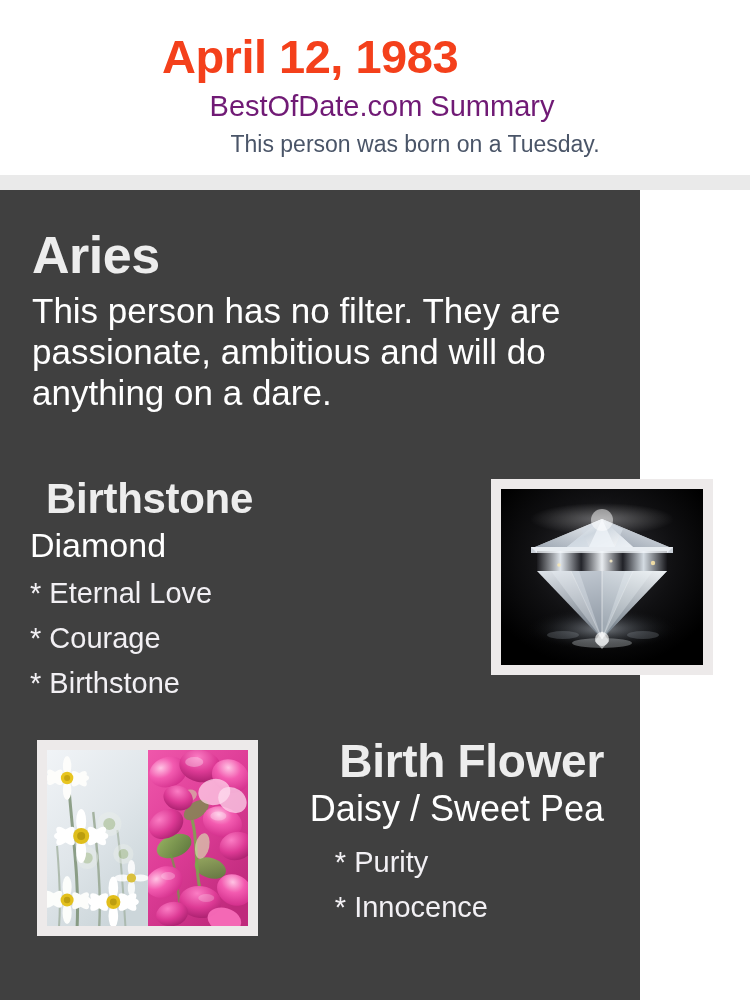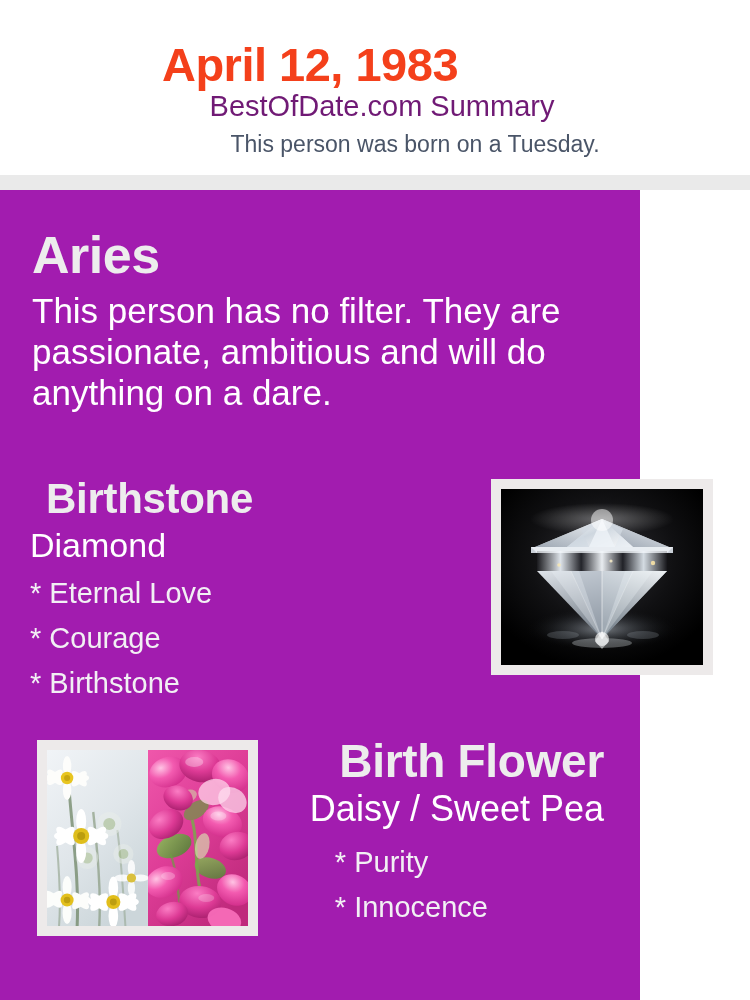--- a/index.html
+++ b/index.html
@@ -32,21 +32,20 @@
   }
   .header-date {
     position: absolute;
     left: 0; top: 29px;
     width: 620px;
     font-size: 47px;
     font-weight: bold;
     line-height: 55px;
     color: #F4401B;
     letter-spacing: -0.5px;
-    margin-top: 8px;
   }
   .header-site {
     position: absolute;
     left: 7px; top: 88px;
     width: 750px;
     font-size: 29px;
     font-weight: normal;
     line-height: 36px;
     color: #701a75;
   }
@@ -68,21 +67,21 @@
     height: 15px;
     background: #EAEAEA;
   }
 
   
   .body-panel {
     position: absolute;
     left: 0; top: 190px;
     width: 640px;
     height: 810px;
-    background: #a21caf;
+    background: #404040;
   }
 
   
   .sign-block {
     position: absolute;
     left: 32px; top: 36px;
     width: 620px;
   }
   .sign-name {
     font-size: 52px;

